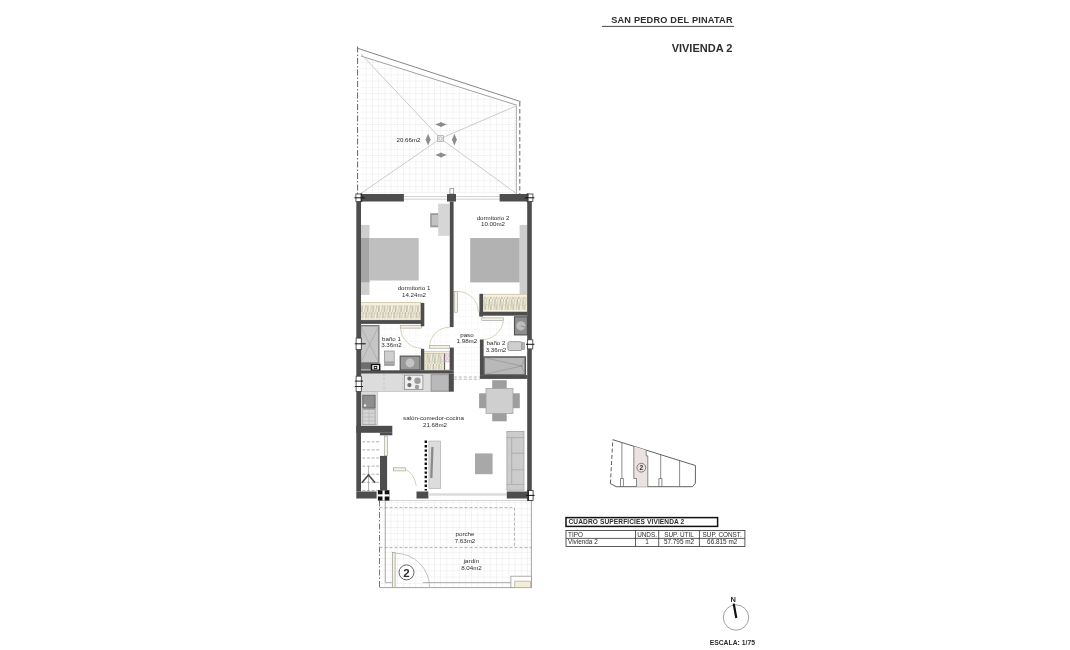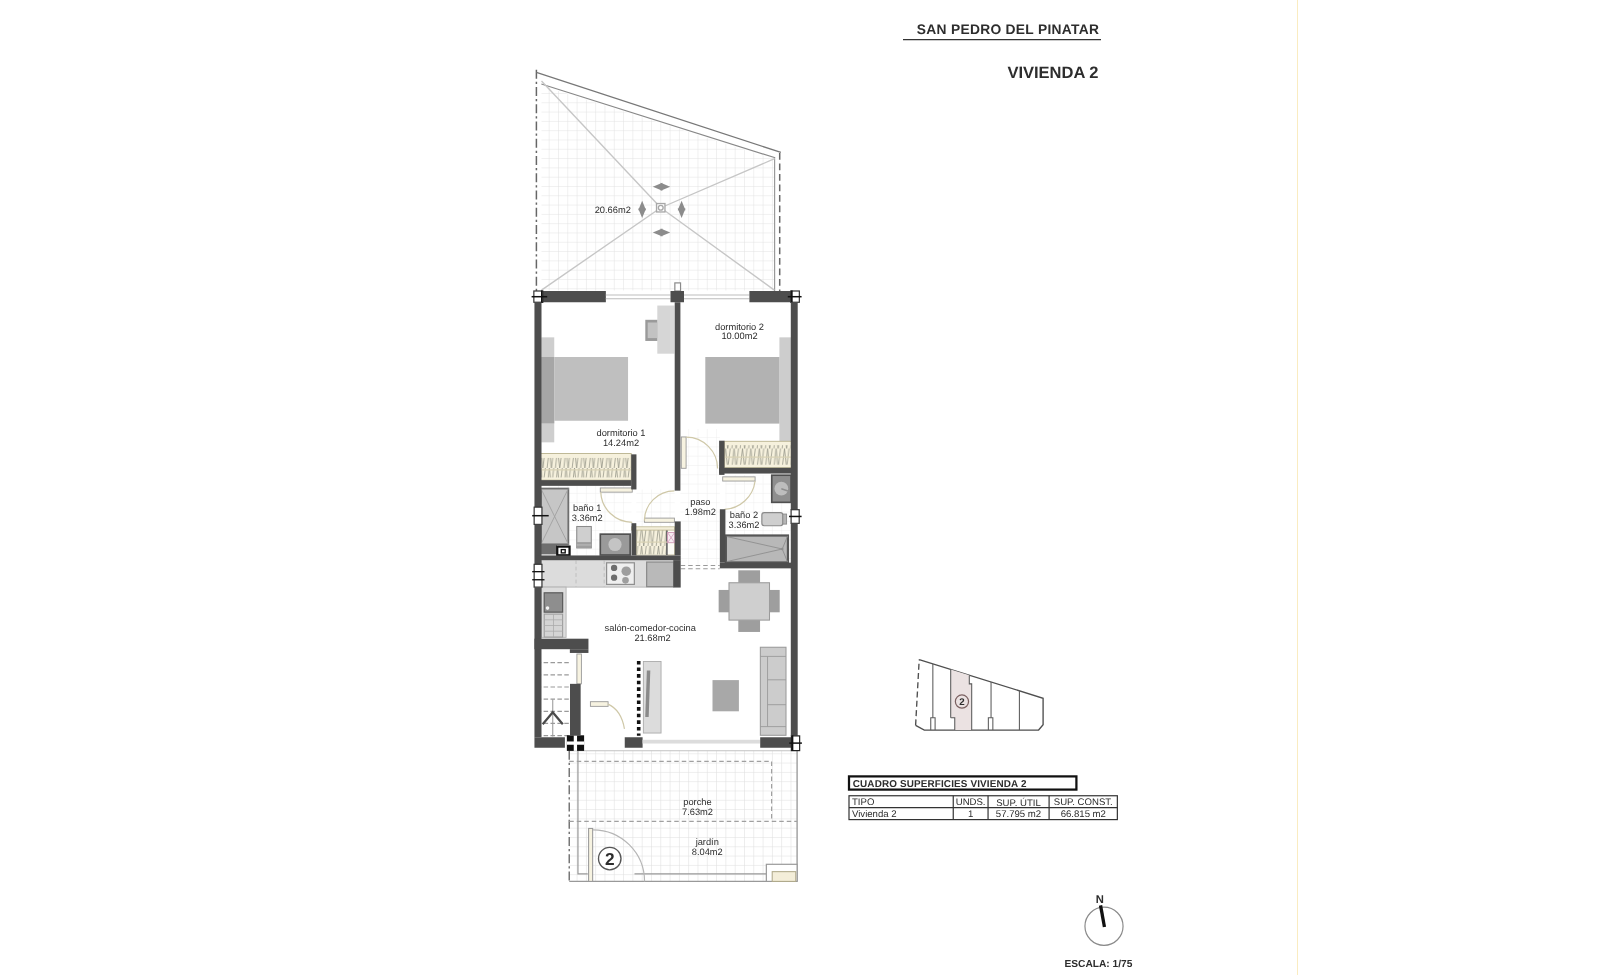--- a/index.html
+++ b/index.html
@@ -1,16 +1,16 @@
 <!DOCTYPE html>
 <html><head>
 <meta charset="utf-8">
 <style>
   html,body{margin:0;padding:0;background:#ffffff;}
-  .page{position:relative;width:865px;height:650px;background:#eab308;overflow:hidden;
+  .page{position:relative;width:865px;height:650px;background:#bef264;overflow:hidden;
         font-family:"Liberation Sans", sans-serif;}
   svg{position:absolute;left:0;top:0;}
   text{font-family:"Liberation Sans", sans-serif;fill:#2d2d2d;}
 </style>
 </head>
 <body>
 <div class="page">
 <svg width="1070" height="650" viewBox="0 0 1070 650">
 <defs>
   <pattern id="grid" width="6.2" height="6.2" patternUnits="userSpaceOnUse">

